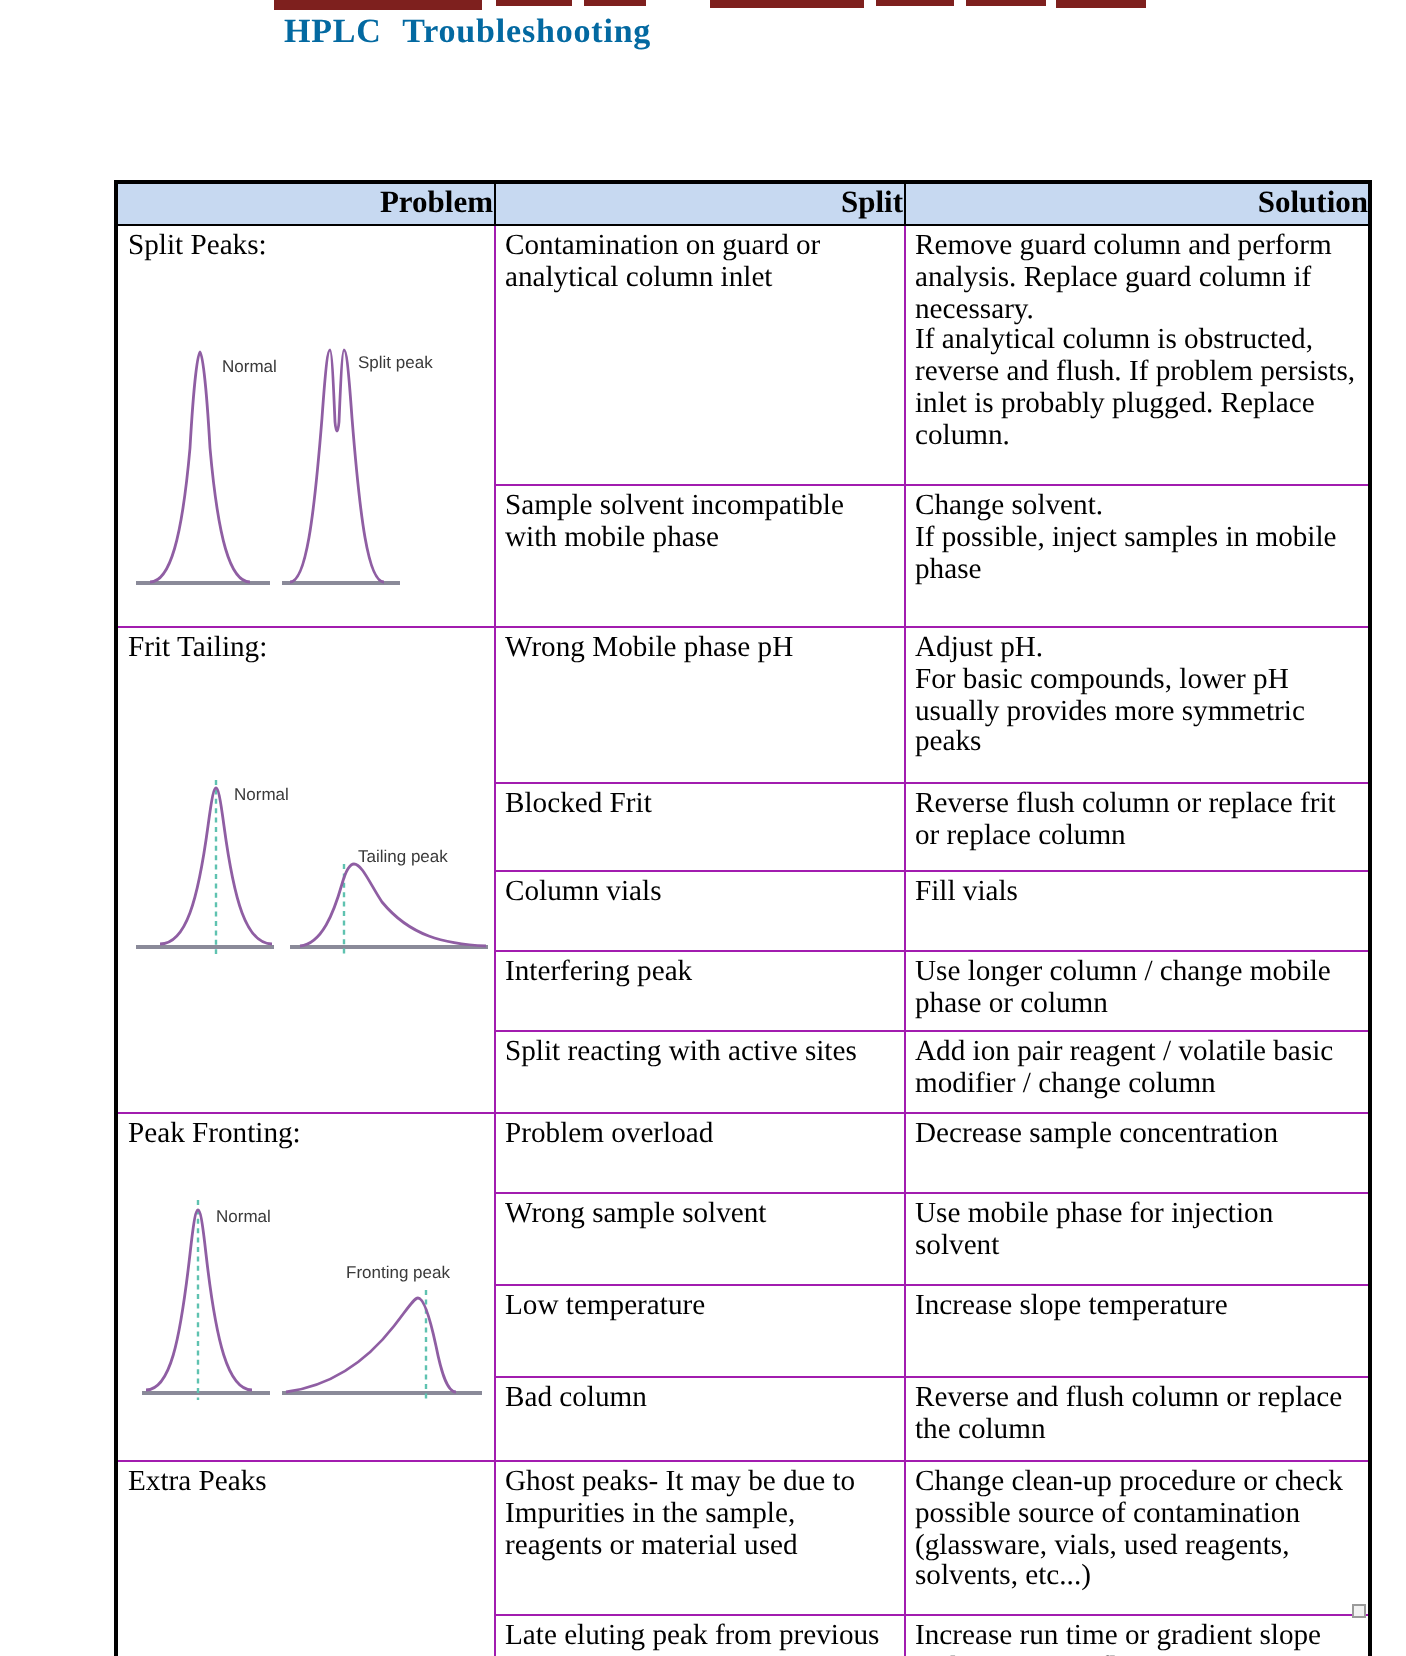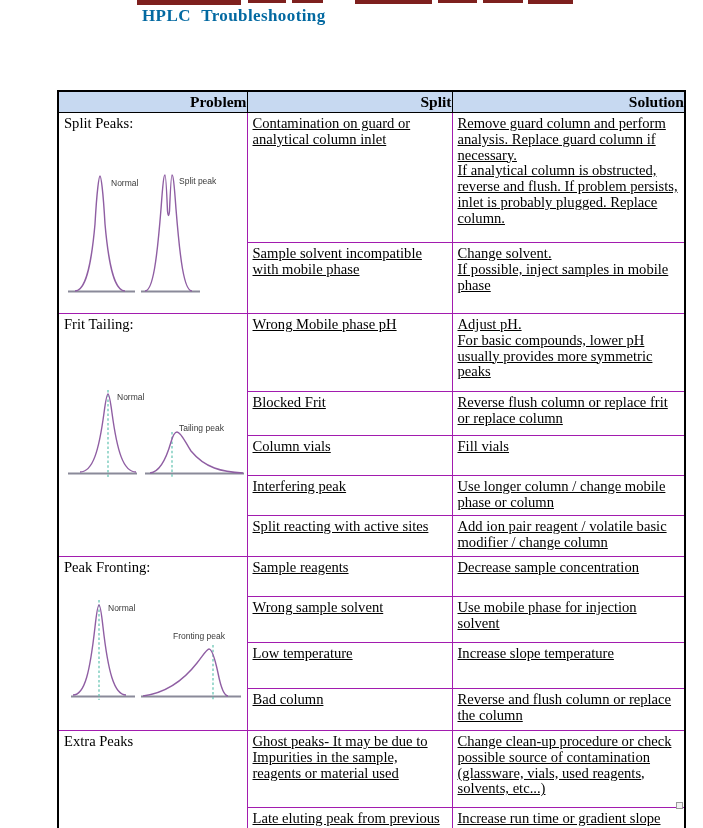--- a/index.html
+++ b/index.html
@@ -24,21 +24,21 @@
     height:20px;border:1px solid #000;padding:0;
     font-family:"Liberation Serif","DejaVu Serif",serif;
     margin-left:28px;
   }
   td{
     border:1px solid #a21caf;vertical-align:top;
     font-size:14.6px;line-height:15.8px;
     padding:3px 4px 0 5px;
   }
   td.prob{padding-left:5px;}
-  .preline{white-space:pre-line;text-decoration:underline;}
+  .preline{white-space:pre-line;}
   .diagram{display:block;margin-left:3px;}
   .dg-label{
     font-family:"Liberation Sans","DejaVu Sans",sans-serif;
     font-size:8.5px;fill:#3a3a3a;
   }
   .curve{fill:none;stroke:#8f5ea3;stroke-width:1.4;stroke-linejoin:round;}
   .base{stroke:#8a8a99;stroke-width:2;}
   .dash{stroke:#5fc2b0;stroke-width:1.2;stroke-dasharray:2.5,2.2;}
   .resize-handle{
     position:absolute;left:676px;top:802px;width:7px;height:7px;
@@ -137,21 +137,21 @@
         <line class="base" x1="4" y1="99.5" x2="68" y2="99.5"></line>
         <line class="base" x1="74" y1="99.5" x2="174" y2="99.5"></line>
         <line class="dash" x1="32" y1="3" x2="32" y2="103"></line>
         <line class="dash" x1="146" y1="48" x2="146" y2="103"></line>
         <path class="curve" d="M6,98 C18,98 23,74 28,30 C30,12 31,8 32,8 C33,8 34,12 36,30 C41,74 47,98 59,98"></path>
         <path class="curve" d="M76,99 C98,96 116,84 130,66 C137,57 140,52 142,52 C145,52 148,62 151,76 C153,86 156,99 161,99"></path>
         <text class="dg-label" x="41" y="14">Normal</text>
         <text class="dg-label" x="106" y="42">Fronting peak</text>
       </svg>
     </td>
-    <td class="preline" style="height:36px">Sample reagents</td>
+    <td class="preline" style="height:36px">Problem overload</td>
     <td class="preline">Decrease sample concentration</td>
   </tr>
   <tr>
     <td class="preline" style="height:42px">Wrong sample solvent</td>
     <td class="preline">Use mobile phase for injection solvent</td>
   </tr>
   <tr>
     <td class="preline" style="height:42px">Low temperature</td>
     <td class="preline">Increase slope temperature</td>
   </tr>

